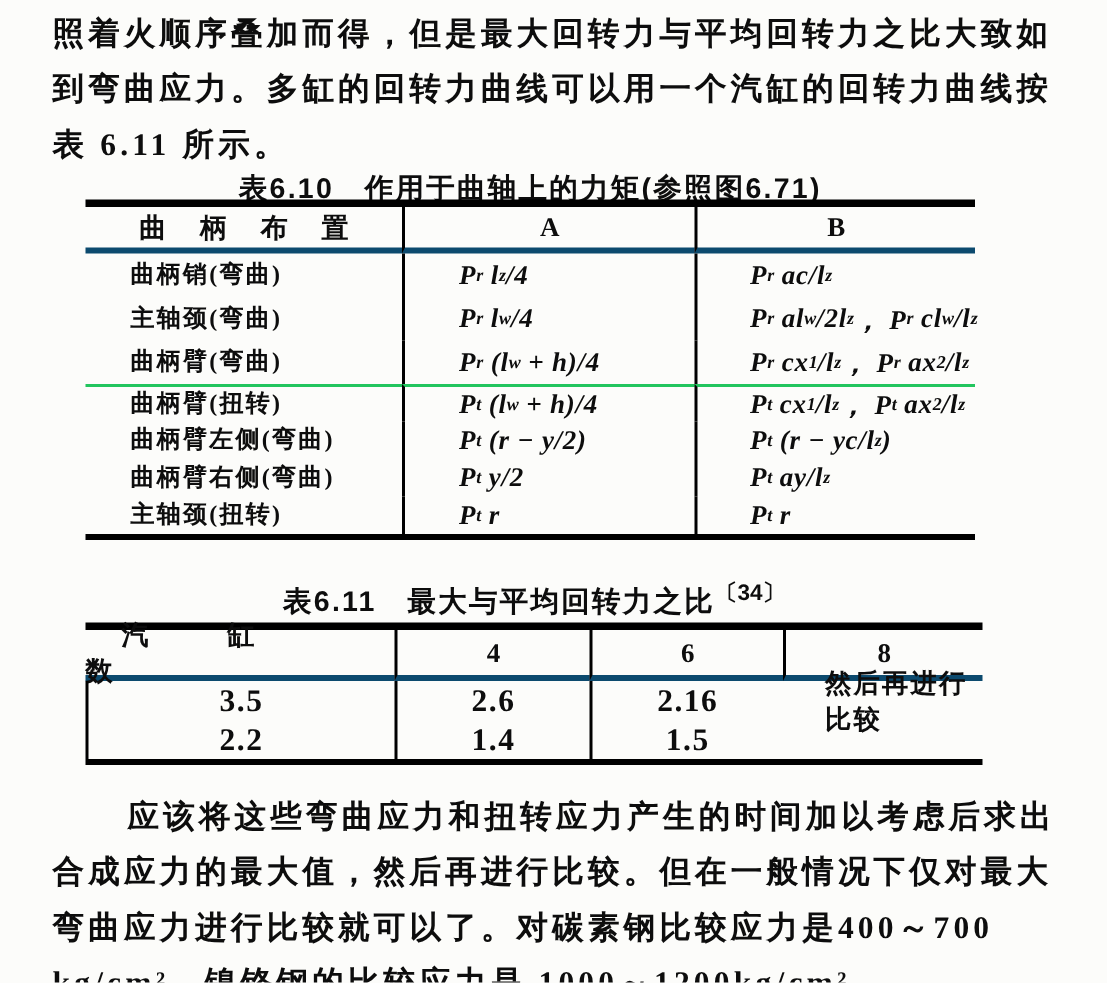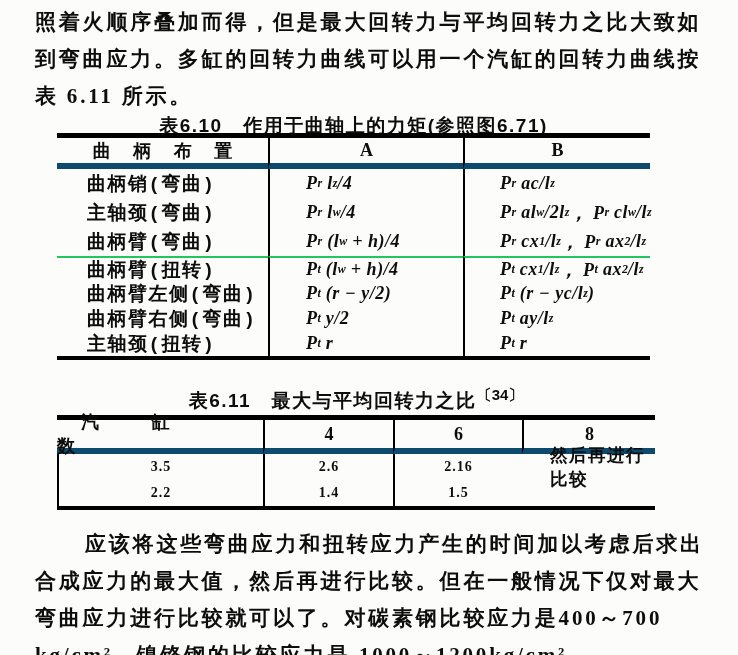--- a/index.html
+++ b/index.html
@@ -29,40 +29,40 @@
   .supref { font-size:15px; vertical-align:super; letter-spacing:0; }
 
   
   .tbl { position:absolute; left:57px; display:grid;
          border-top:5px solid #000; border-bottom:4px solid #000; }
   #tbl-moments { top:133px; width:593px; grid-template-columns:211px 195px 187px; }
   #tbl-ratio   { top:415px; width:598px; grid-template-columns:206px 130px 129px 133px; }
 
   .c { display:flex; align-items:center; box-sizing:border-box; }
   .vln { border-left:2px solid #000; }            
-  .hc { height:31px; justify-content:center; border-bottom:6px solid #0c4a6e;
+  .hc { height:31px; justify-content:center; border-bottom:4px solid #0c4a6e;
         font-weight:700; font-size:18px; }
   .hc.cjk { letter-spacing:9px; text-indent:9px; }
   #tbl-ratio .hc { height:34px; }
   #tbl-ratio .hc.cjk { letter-spacing:24px; text-indent:24px; }
 
-  .lab { padding-left:30px; font-weight:700; font-size:19px; letter-spacing:1.5px;font-family:Liberation Mono, monospace; }
+  .lab { padding-left:30px; font-weight:700; font-size:16px; letter-spacing:1.5px; }
   .g1 { height:29px; }
   .g2 { height:25px; }
   .gs { border-top:2px solid #22c55e; }
 
   .fc { white-space:pre; font-size:18px; }
   .fa { padding-left:36px; }
   .fb { padding-left:35px; }
   .f  { font-style:italic; font-weight:600; letter-spacing:0.5px; }
   .f sub { font-size:12px; letter-spacing:0; }
 
   .rrow { height:26px; }
   .rlab { padding-left:28px; font-weight:700; font-size:17.5px; letter-spacing:1.5px; }
-  .rval { justify-content:center; font-size:14px; font-weight:600; letter-spacing:1px; }
+  .rval { justify-content:center; font-size:21px; font-weight:600; letter-spacing:1px; }
 </style>
 </head>
 <body>
 
 <div class="page">
 
   <div class="para" id="para-top">
     <div class="line">照着火顺序叠加而得，但是最大回转力与平均回转力之比大致如</div>
     <div class="line">到弯曲应力。多缸的回转力曲线可以用一个汽缸的回转力曲线按</div>
     <div class="line">表 6.11 所示。</div>

